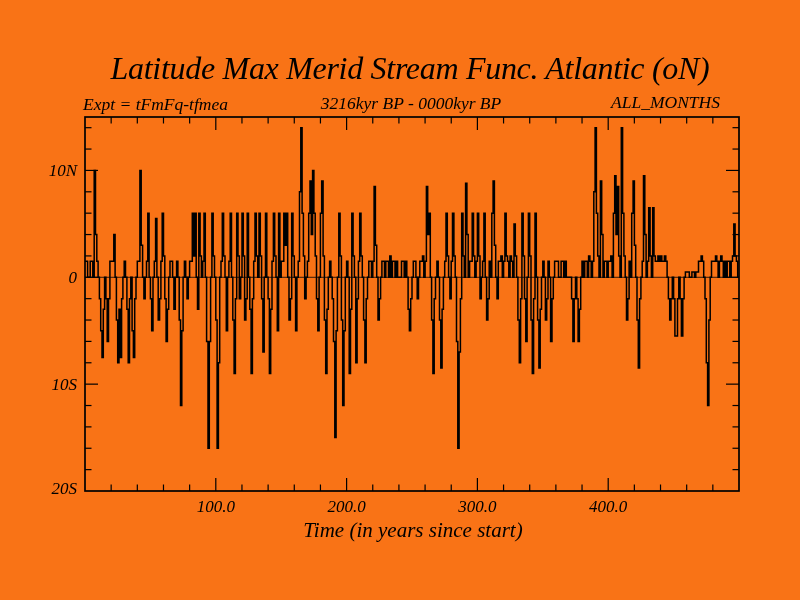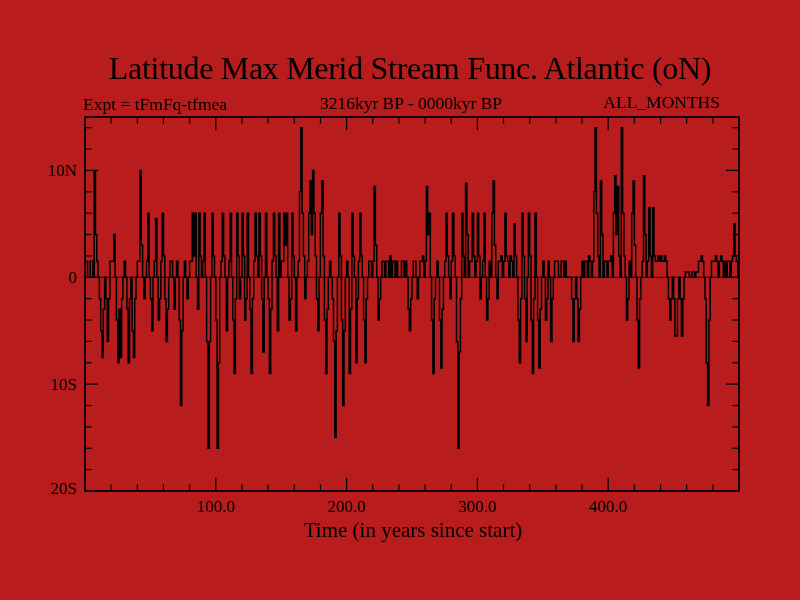--- a/index.html
+++ b/index.html
@@ -1,16 +1,16 @@
 <!DOCTYPE html>
 <html><head>
 <meta charset="utf-8">
 <style>
   html,body{margin:0;padding:0;background:#ffffff;width:800px;height:600px;overflow:hidden;}
-  .chart-wrap{position:relative;width:800px;height:600px;background:#b91c1c;}
+  .chart-wrap{position:relative;width:800px;height:600px;background:#f97316;font-style:italic;}
   svg{display:block;}
   text{fill:#000000;font-family:"Liberation Serif","DejaVu Serif",serif;}
   .title-text{font-size:32px;letter-spacing:-0.3px;}
   .sub-text{font-size:17.5px;}
   .tick-text{font-size:17px;}
   .xlabel-text{font-size:21px;}
 </style>
 </head>
 <body>
 

